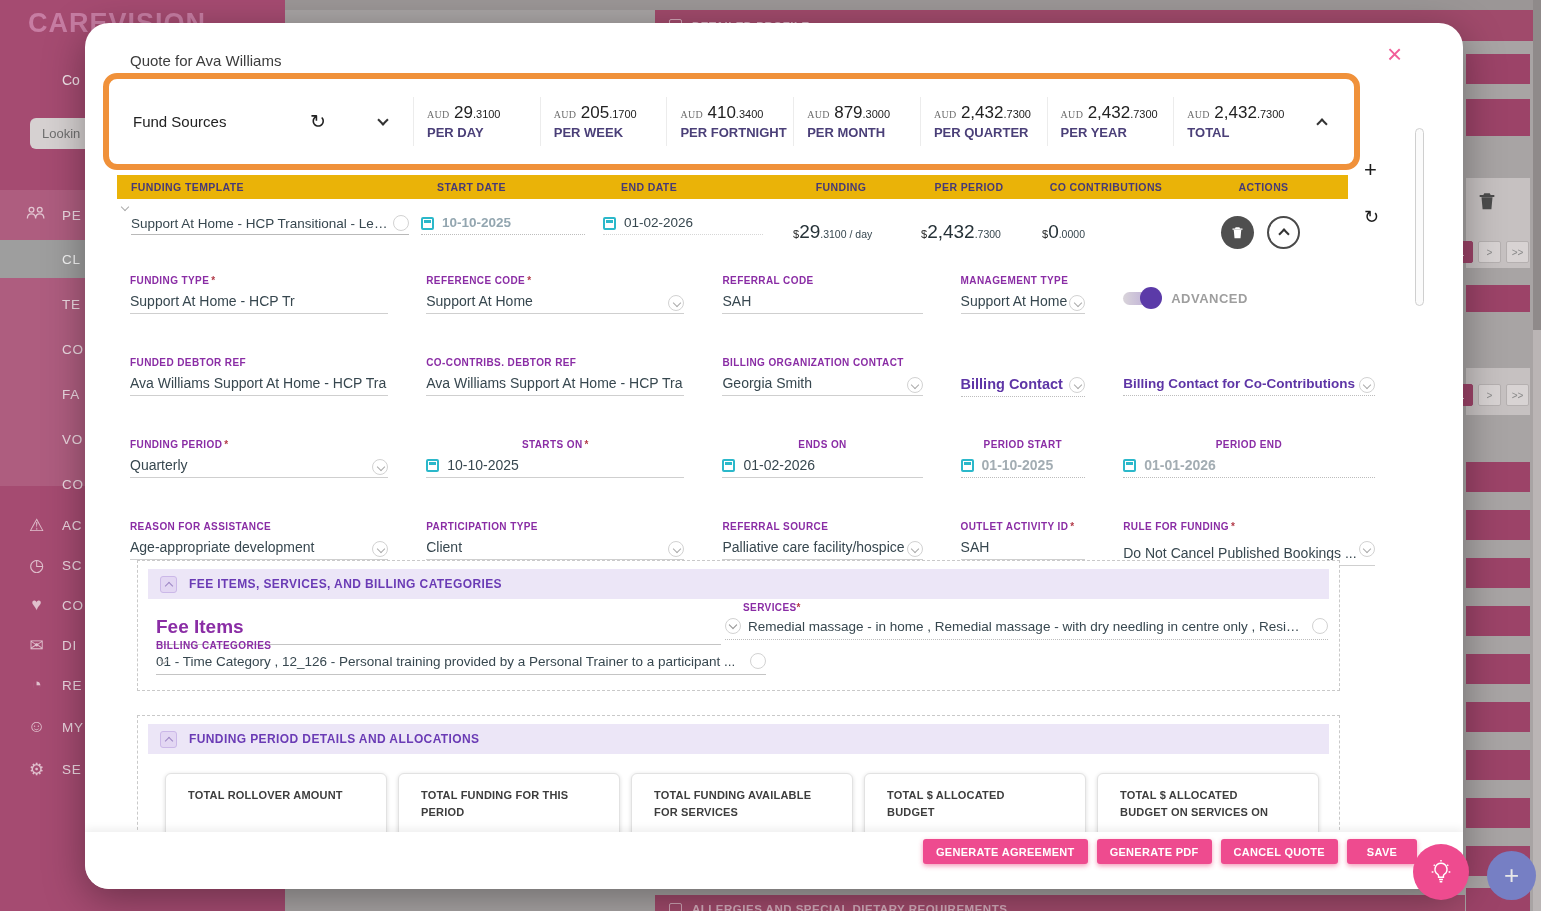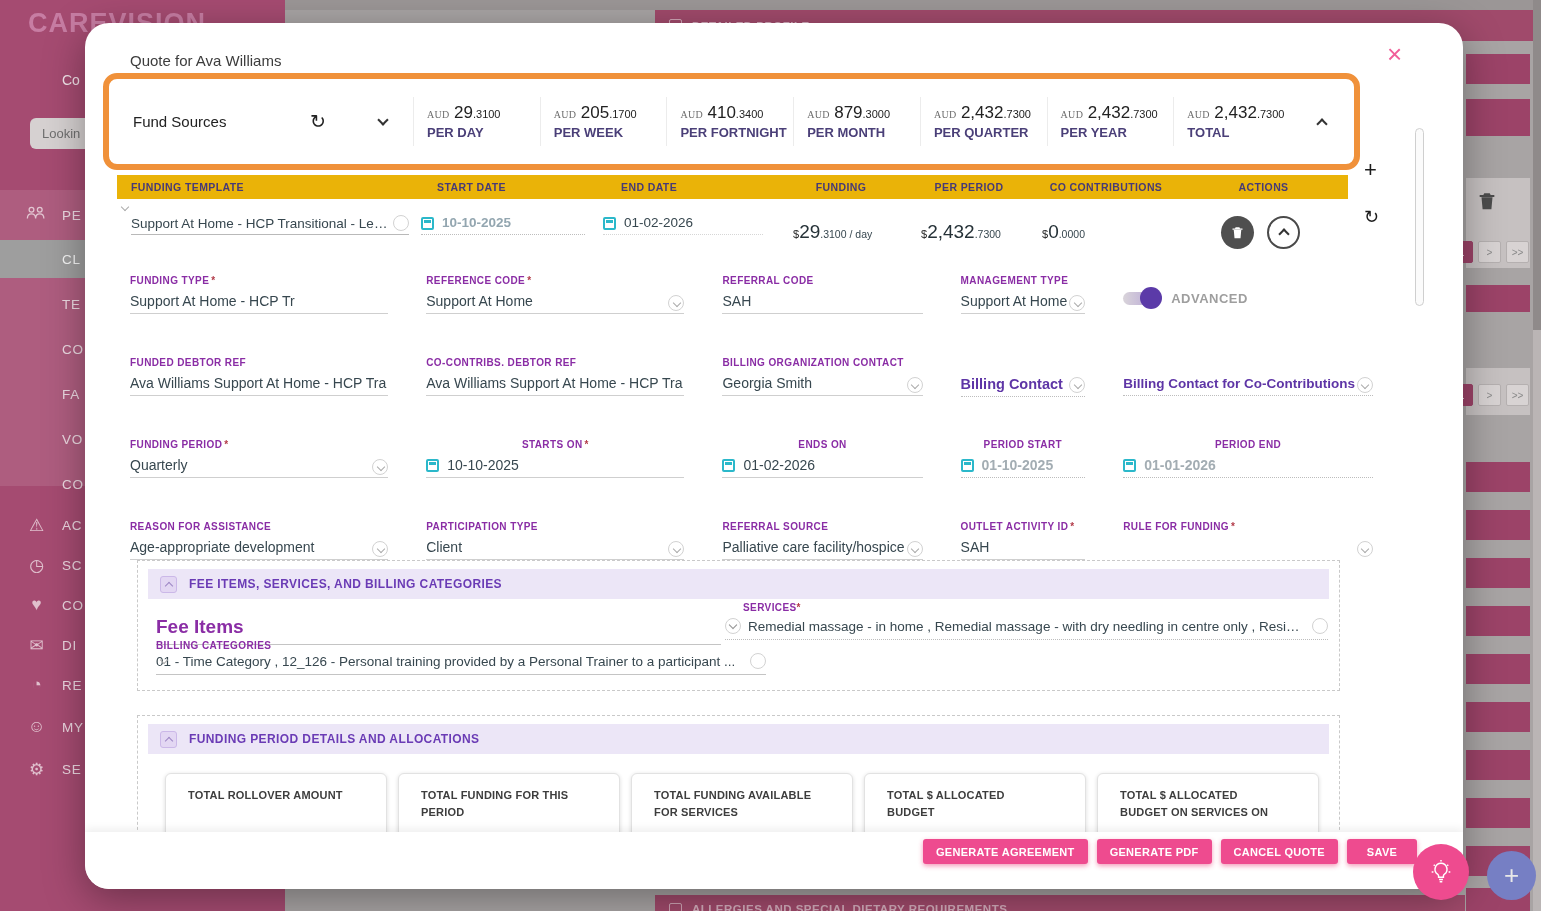--- a/index.html
+++ b/index.html
@@ -434,20 +434,21 @@
         <div class="f-lbl"><span>REFERRAL SOURCE</span></div>
         <div class="f-val">Palliative care facility/hospice</div>
         <span class="dd"></span>
       </div>
       <div class="field">
         <div class="f-lbl"><span>OUTLET ACTIVITY ID</span><span class="req">*</span></div>
         <div class="f-val nodd">SAH</div>
       </div>
       <div class="field">
         <div class="f-lbl"><span>RULE FOR FUNDING</span><span class="req">*</span></div>
+        <div class="f-val" style="padding-top:8px;">Do Not Cancel Published Bookings ...</div>
         <span class="dd"></span>
       </div>
     </div>
 
     <div class="dashed-sec" style="top:537px;width:1203px;height:131px;">
       <div class="sec-head">
         <span class="sec-ic"></span>
         <span class="sec-title">FEE ITEMS, SERVICES, AND BILLING CATEGORIES</span>
       </div>
       <div class="fee-items-lbl">Fee Items</div>

